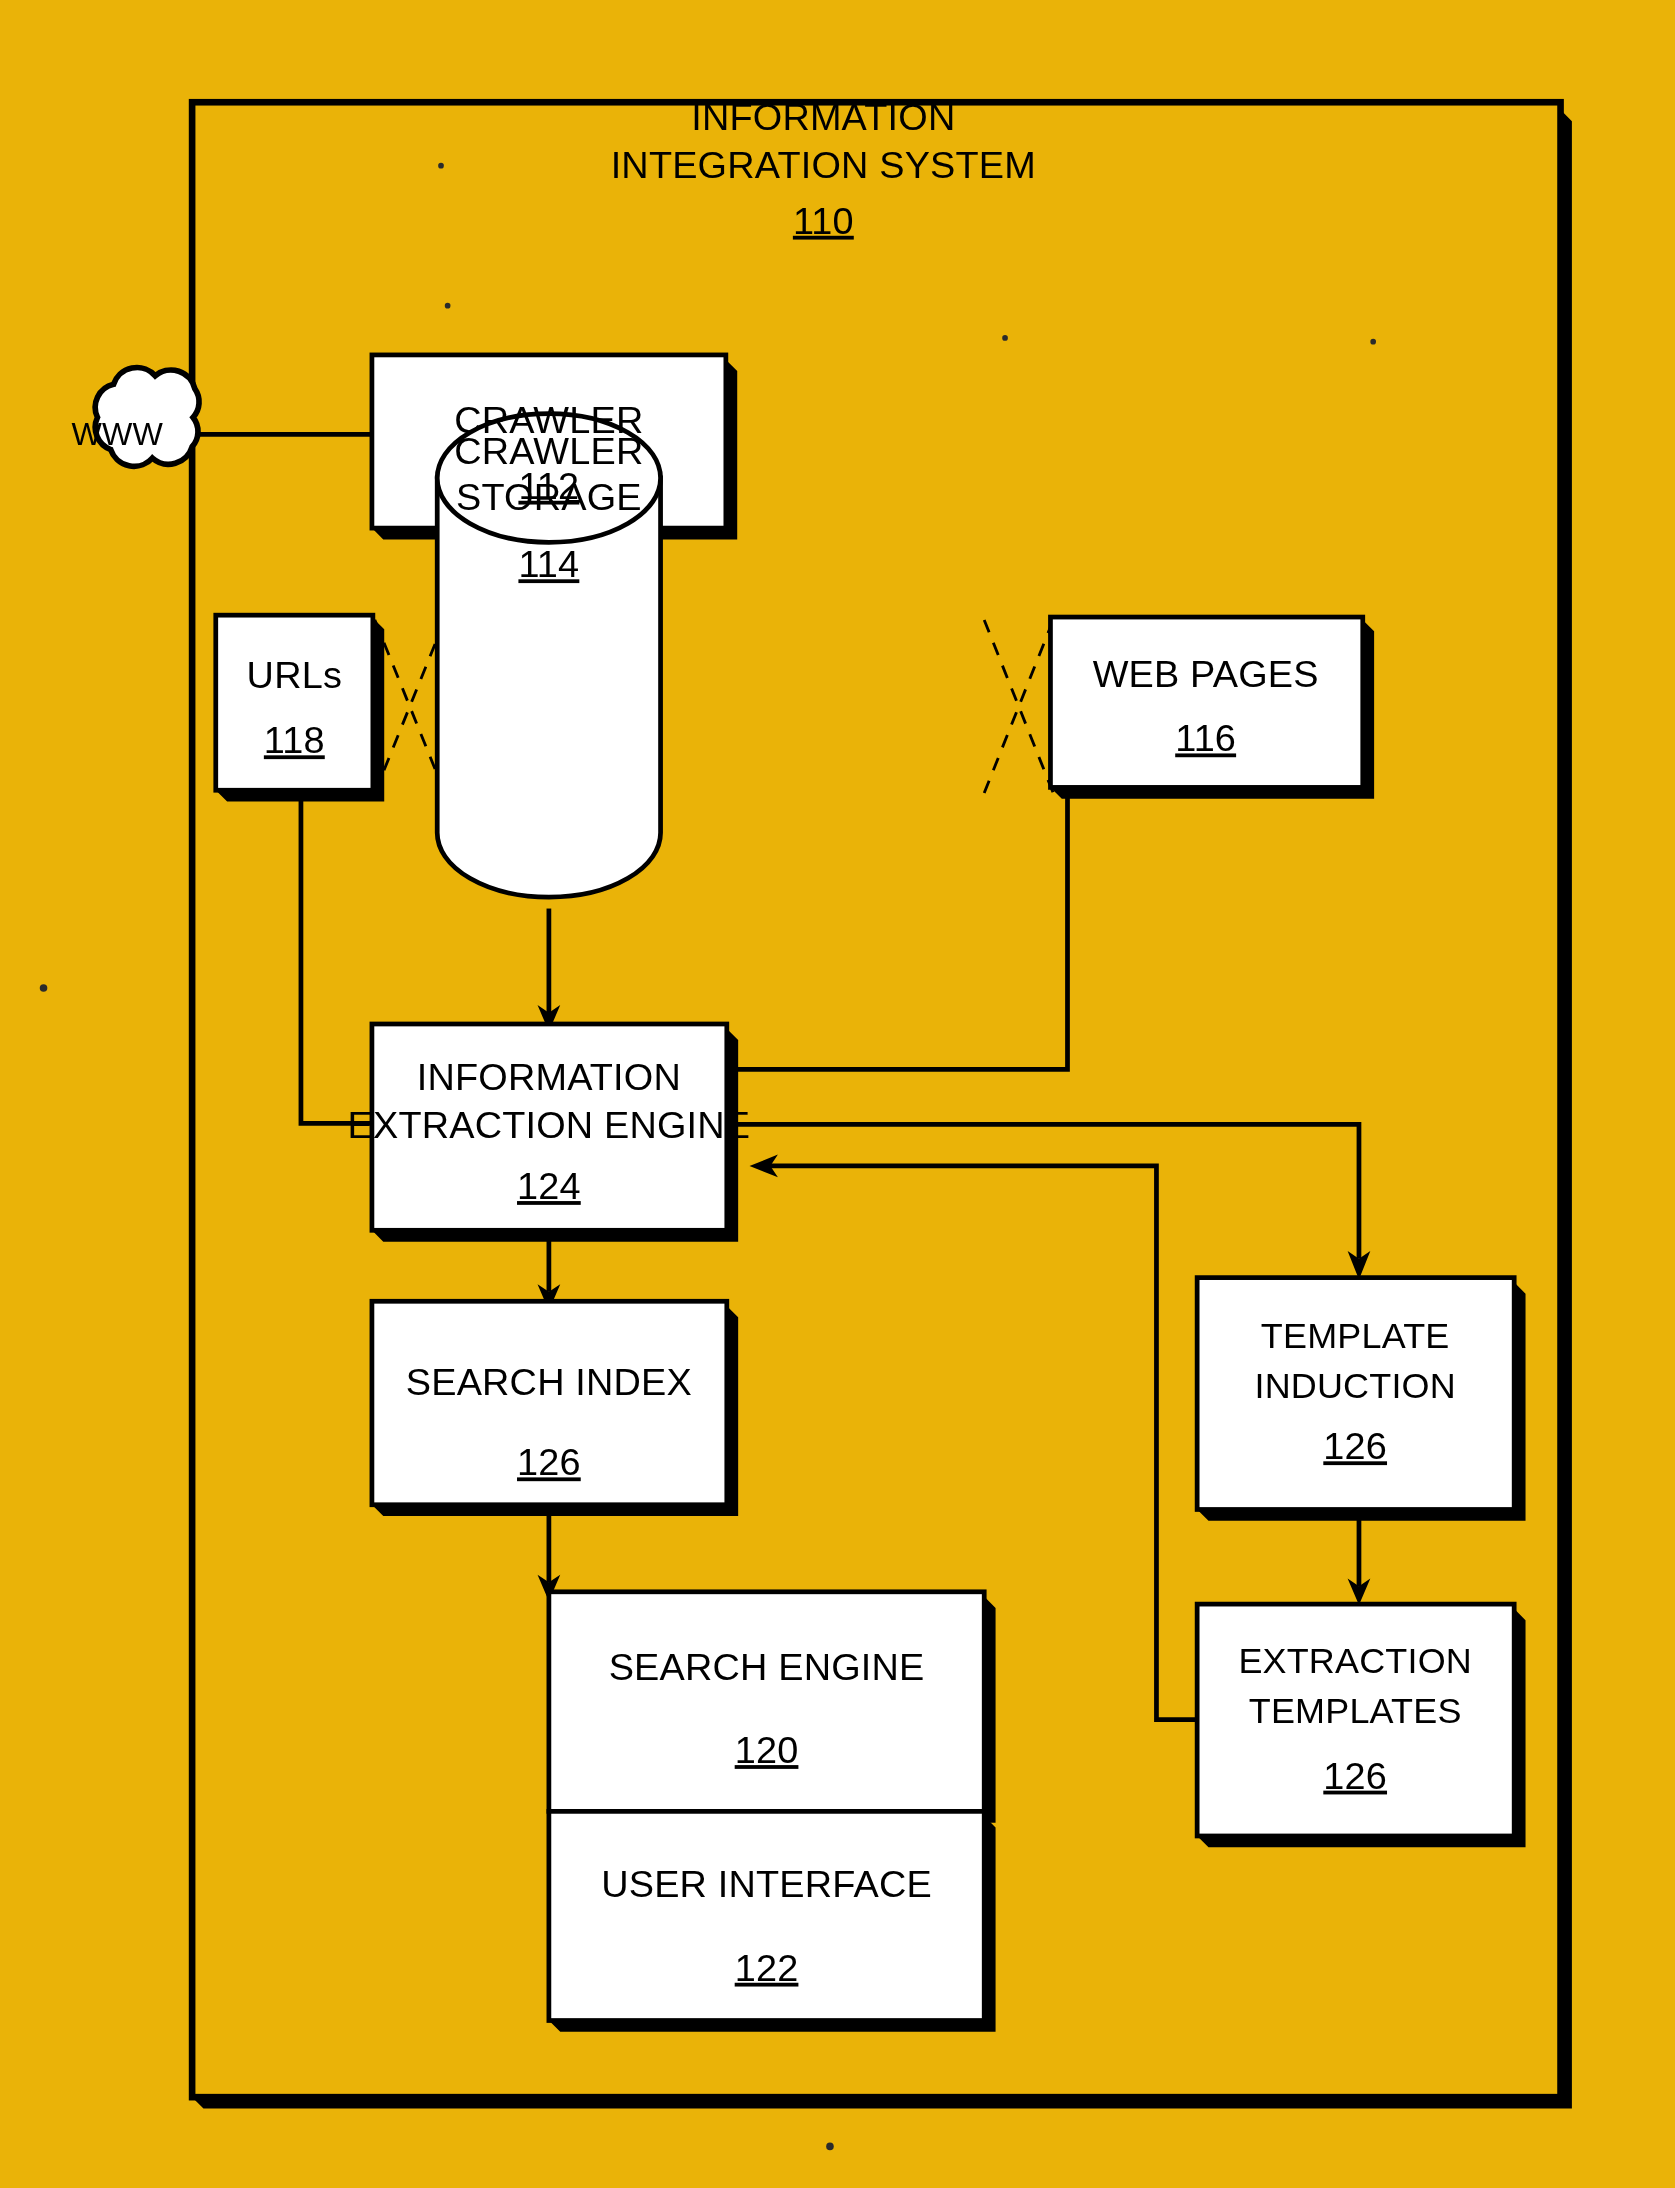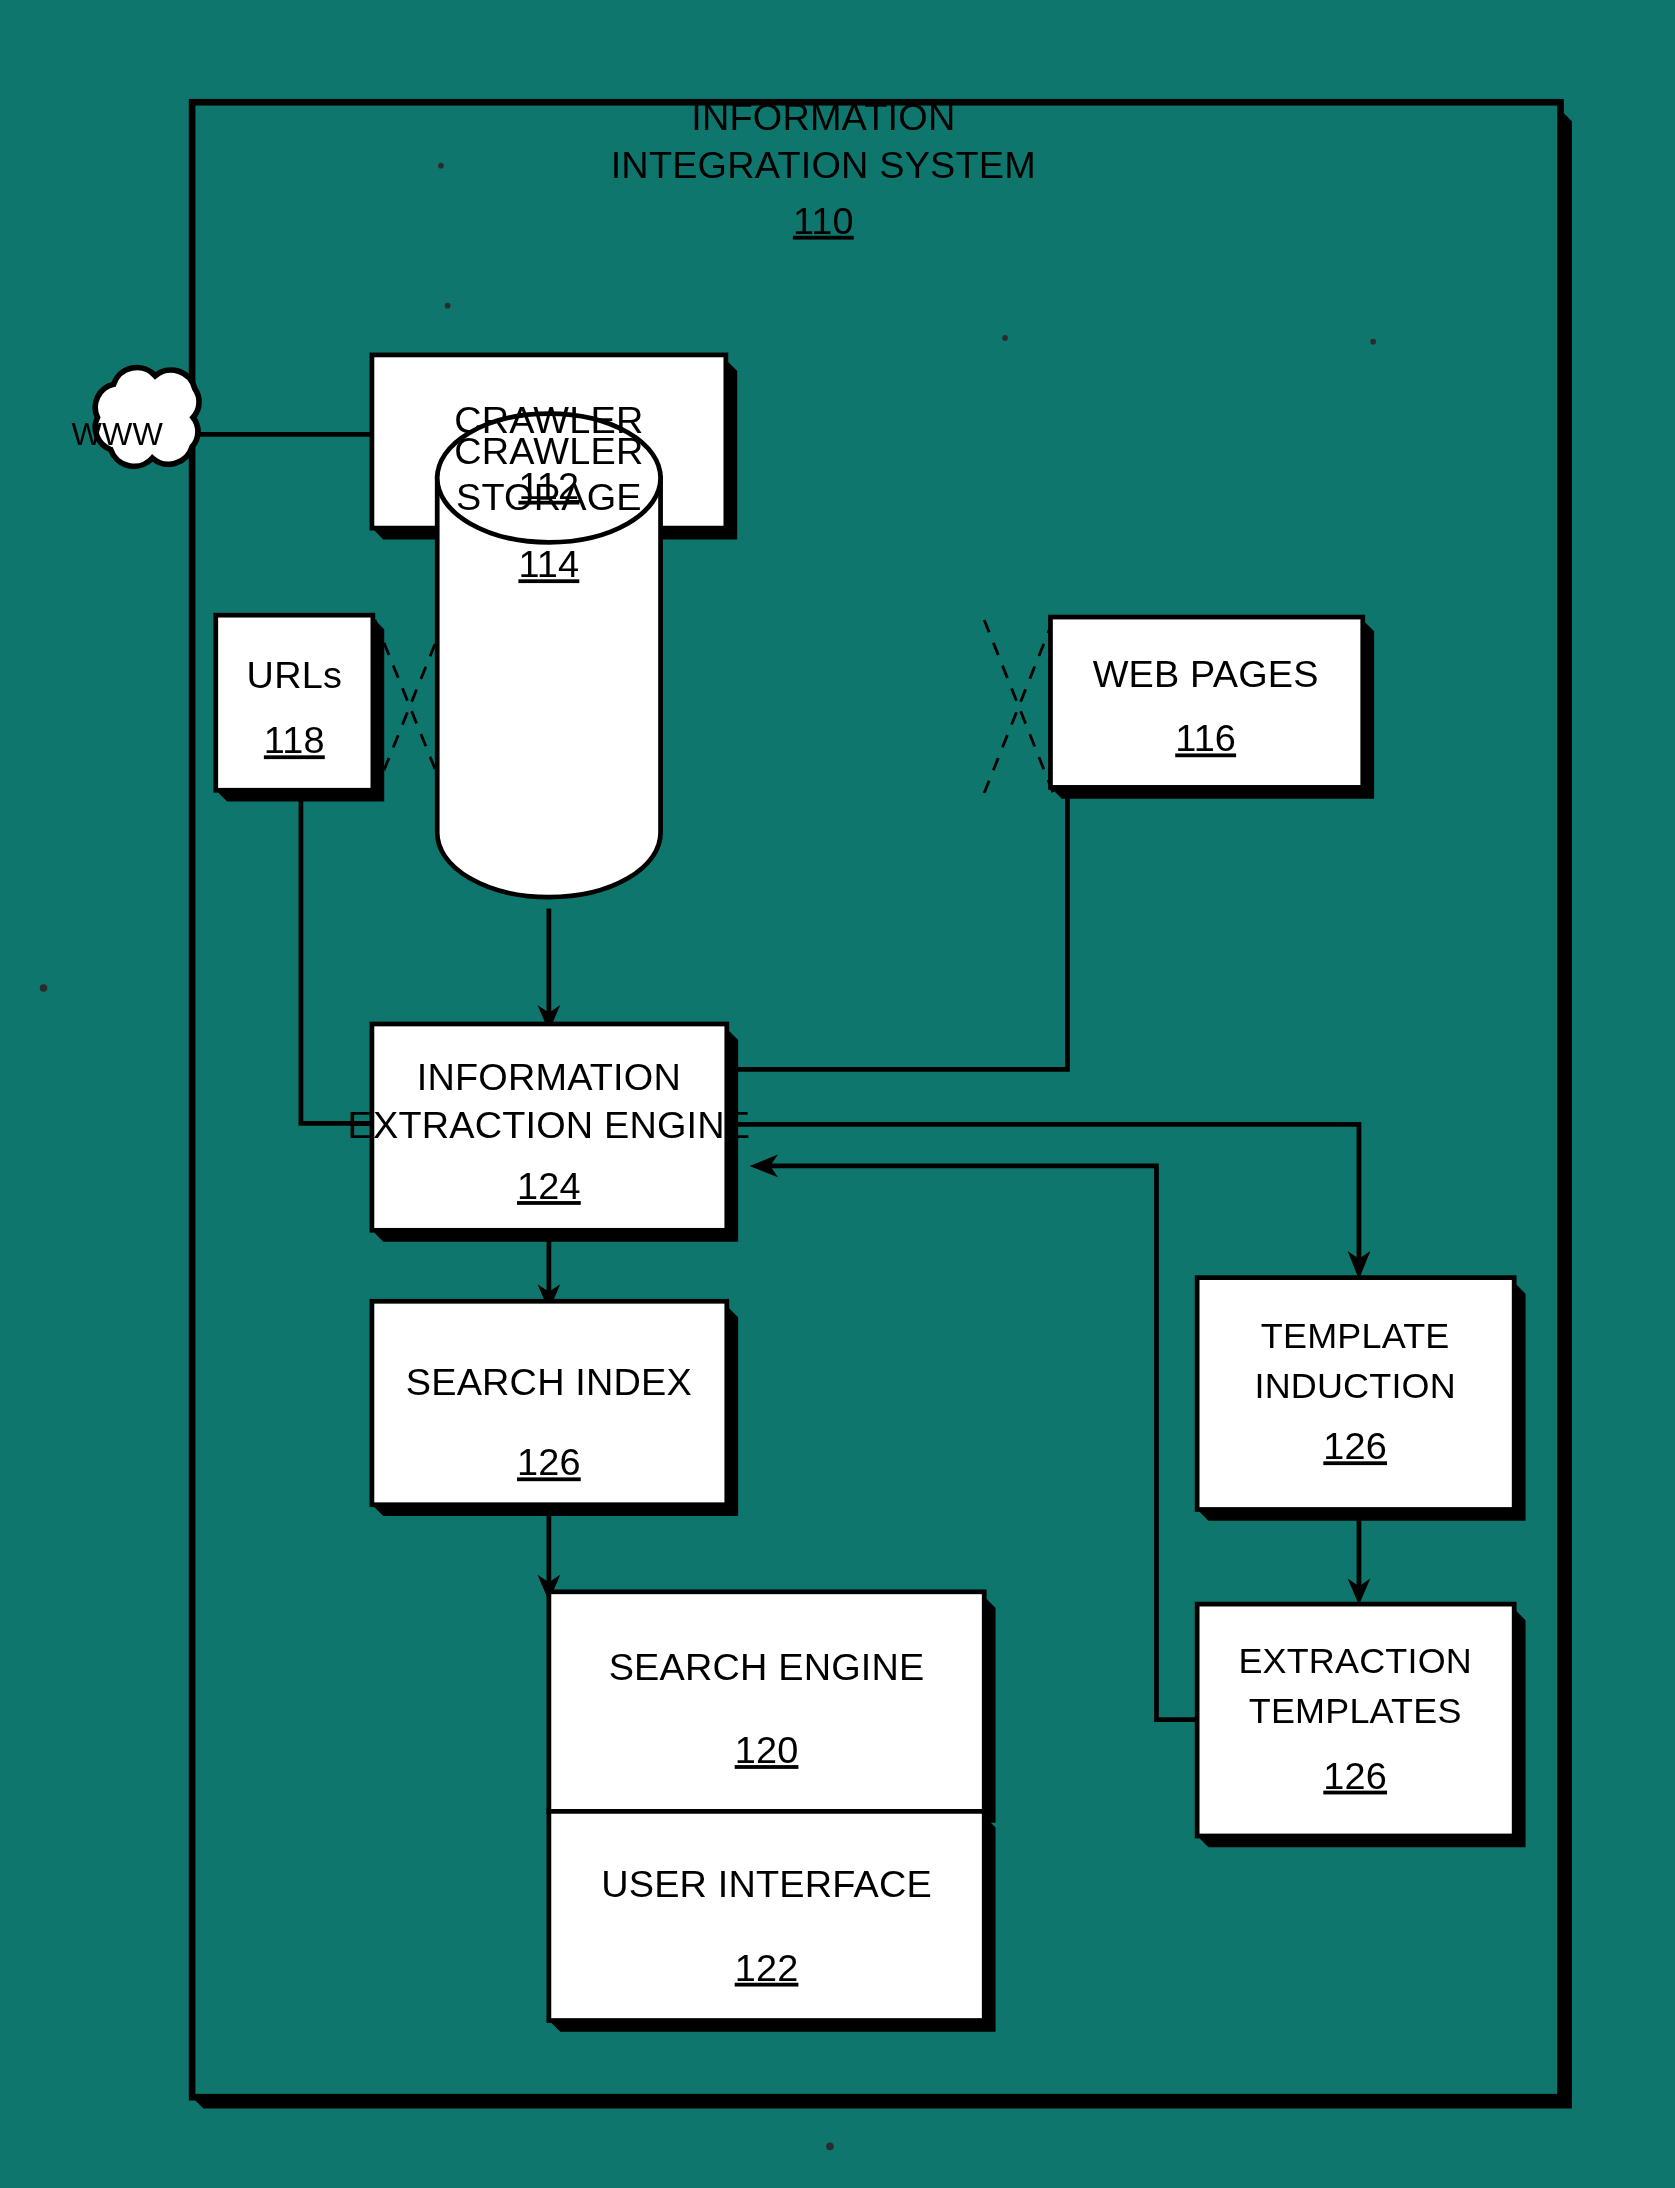--- a/index.html
+++ b/index.html
@@ -10,21 +10,21 @@
   body {
     width: 1676px;
     height: 2189px;
     font-family: "Liberation Sans", sans-serif;
     overflow: hidden;
   }
   #figure-root {
     position: relative;
     width: 1676px;
     height: 2189px;
-    background: #0f766e;
+    background: #eab308;
   }
   svg#diagram {
     position: absolute;
     top: 0;
     left: 0;
     width: 1676px;
     height: 2189px;
   }
   .bx { fill: #ffffff; stroke: #000000; stroke-width: 5; }
   .shadow { fill: #000000; stroke: none; }

